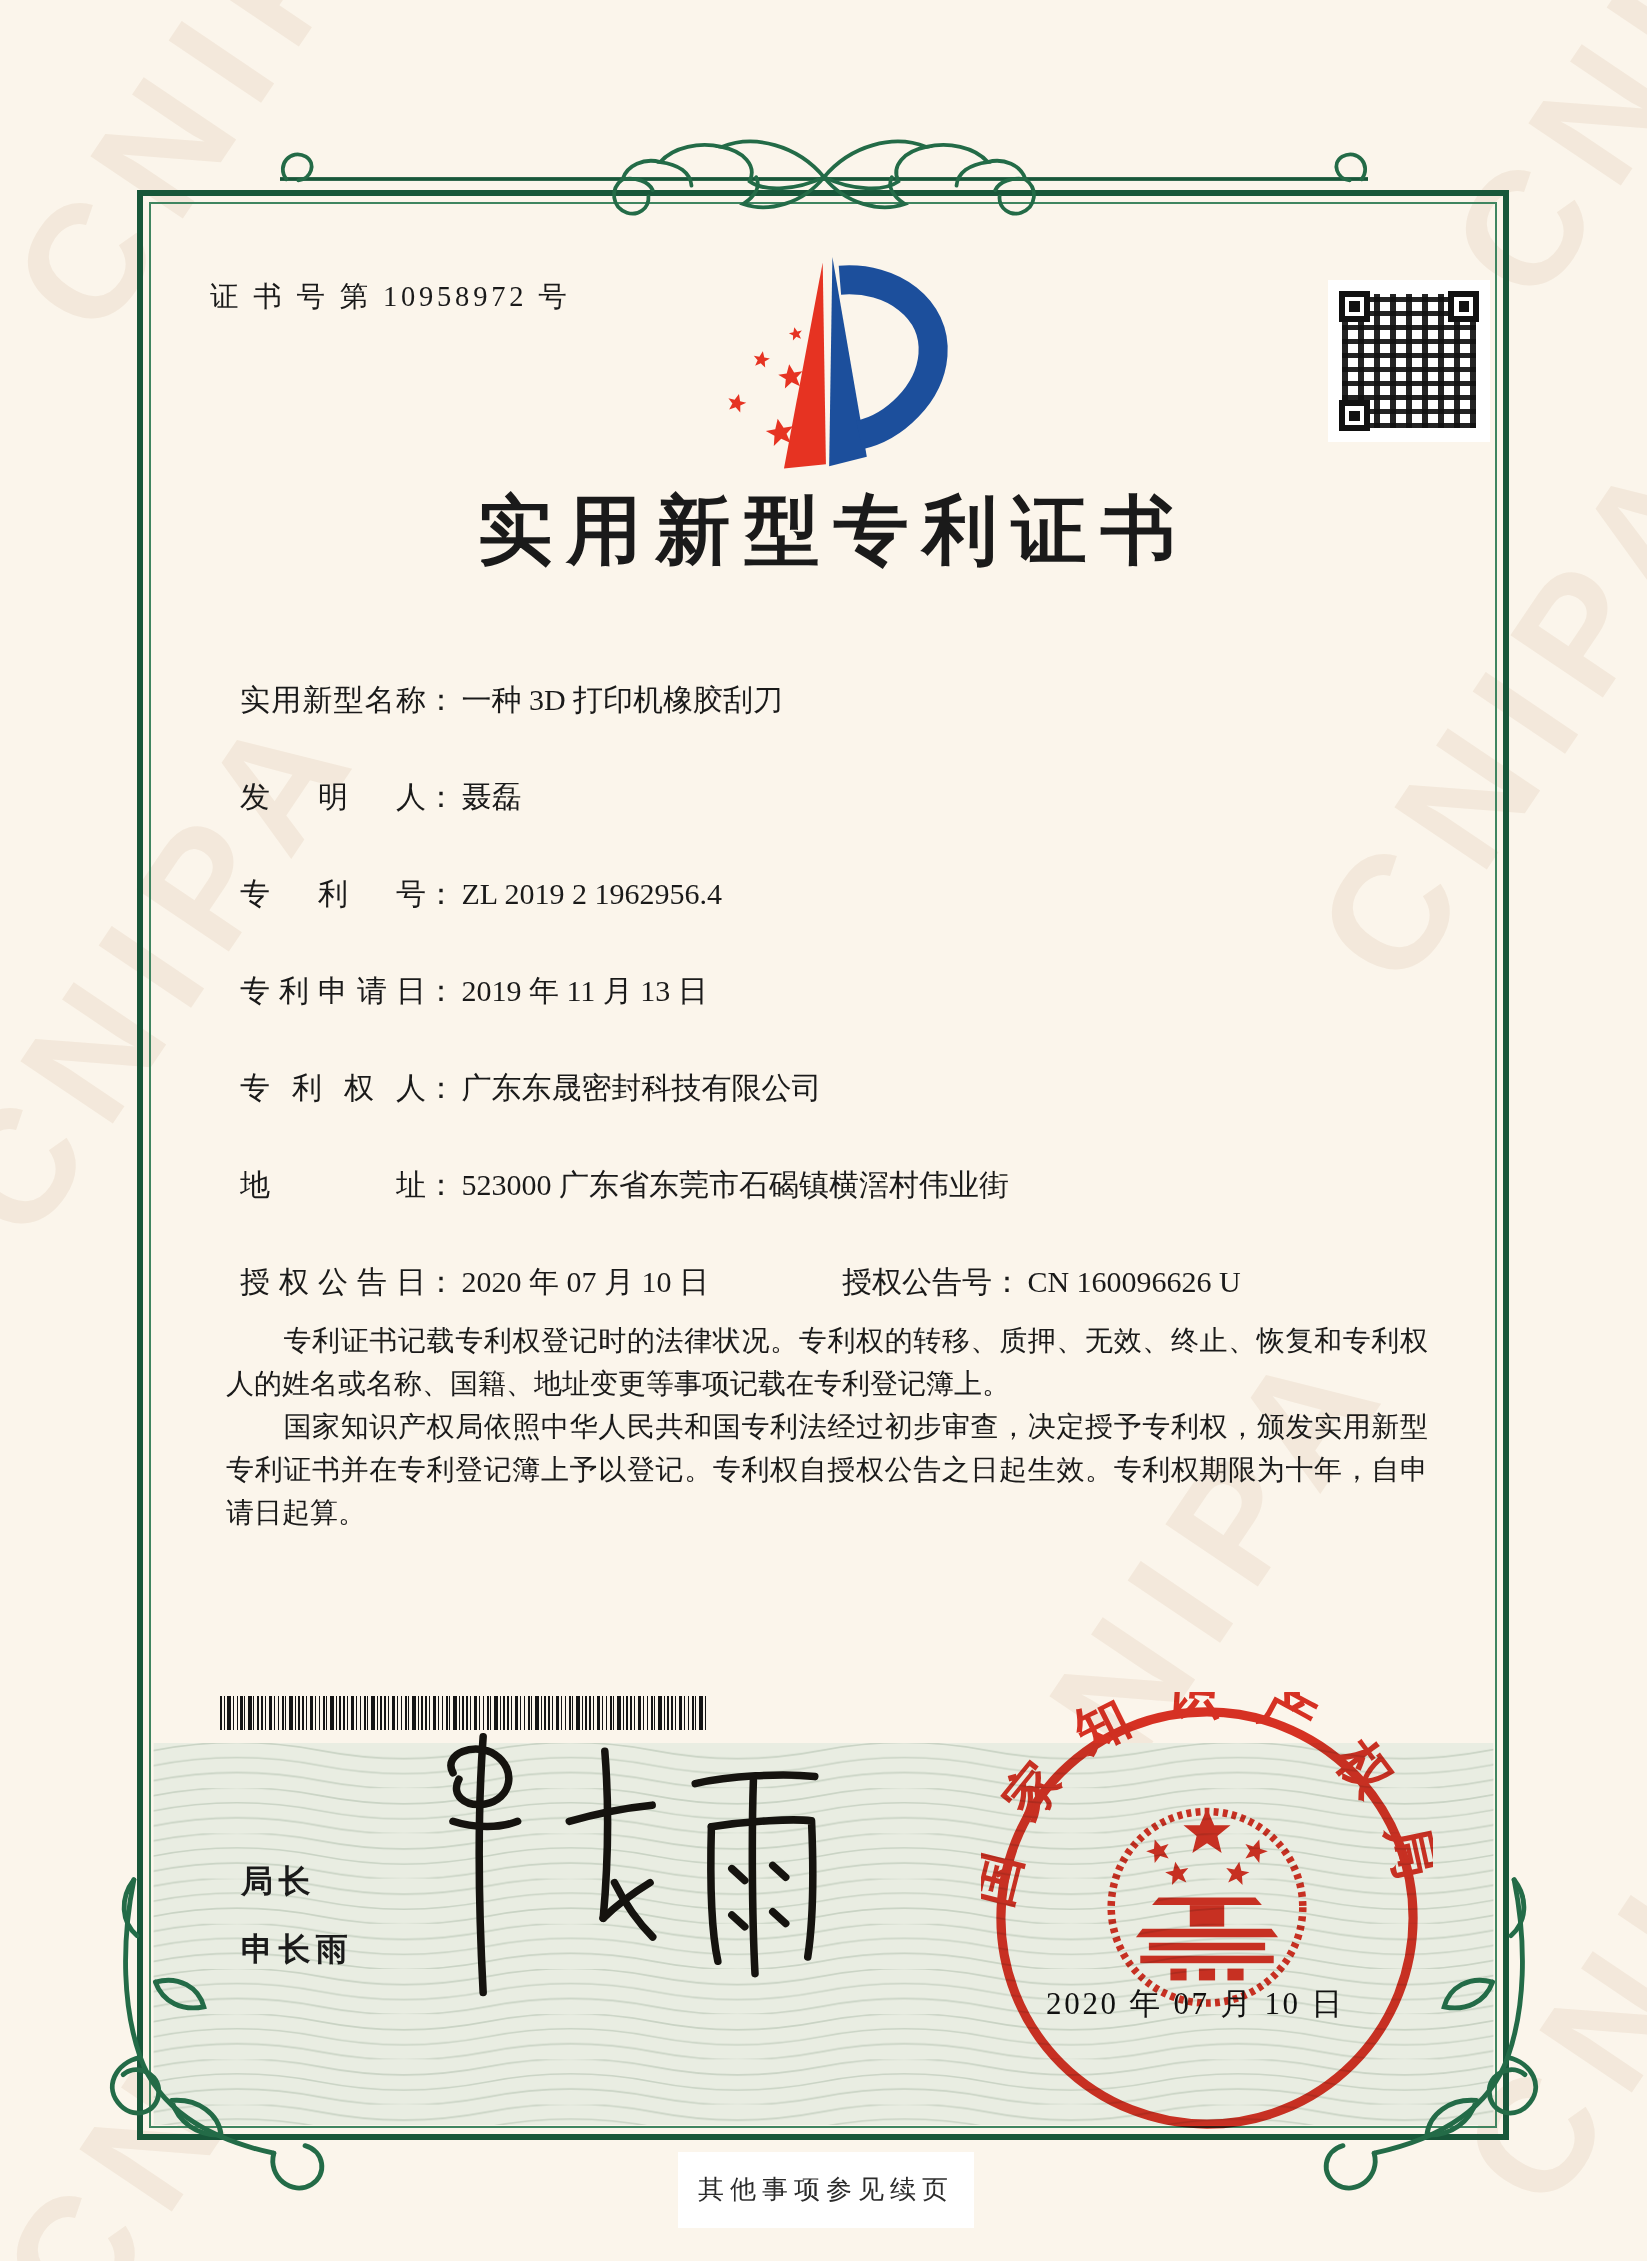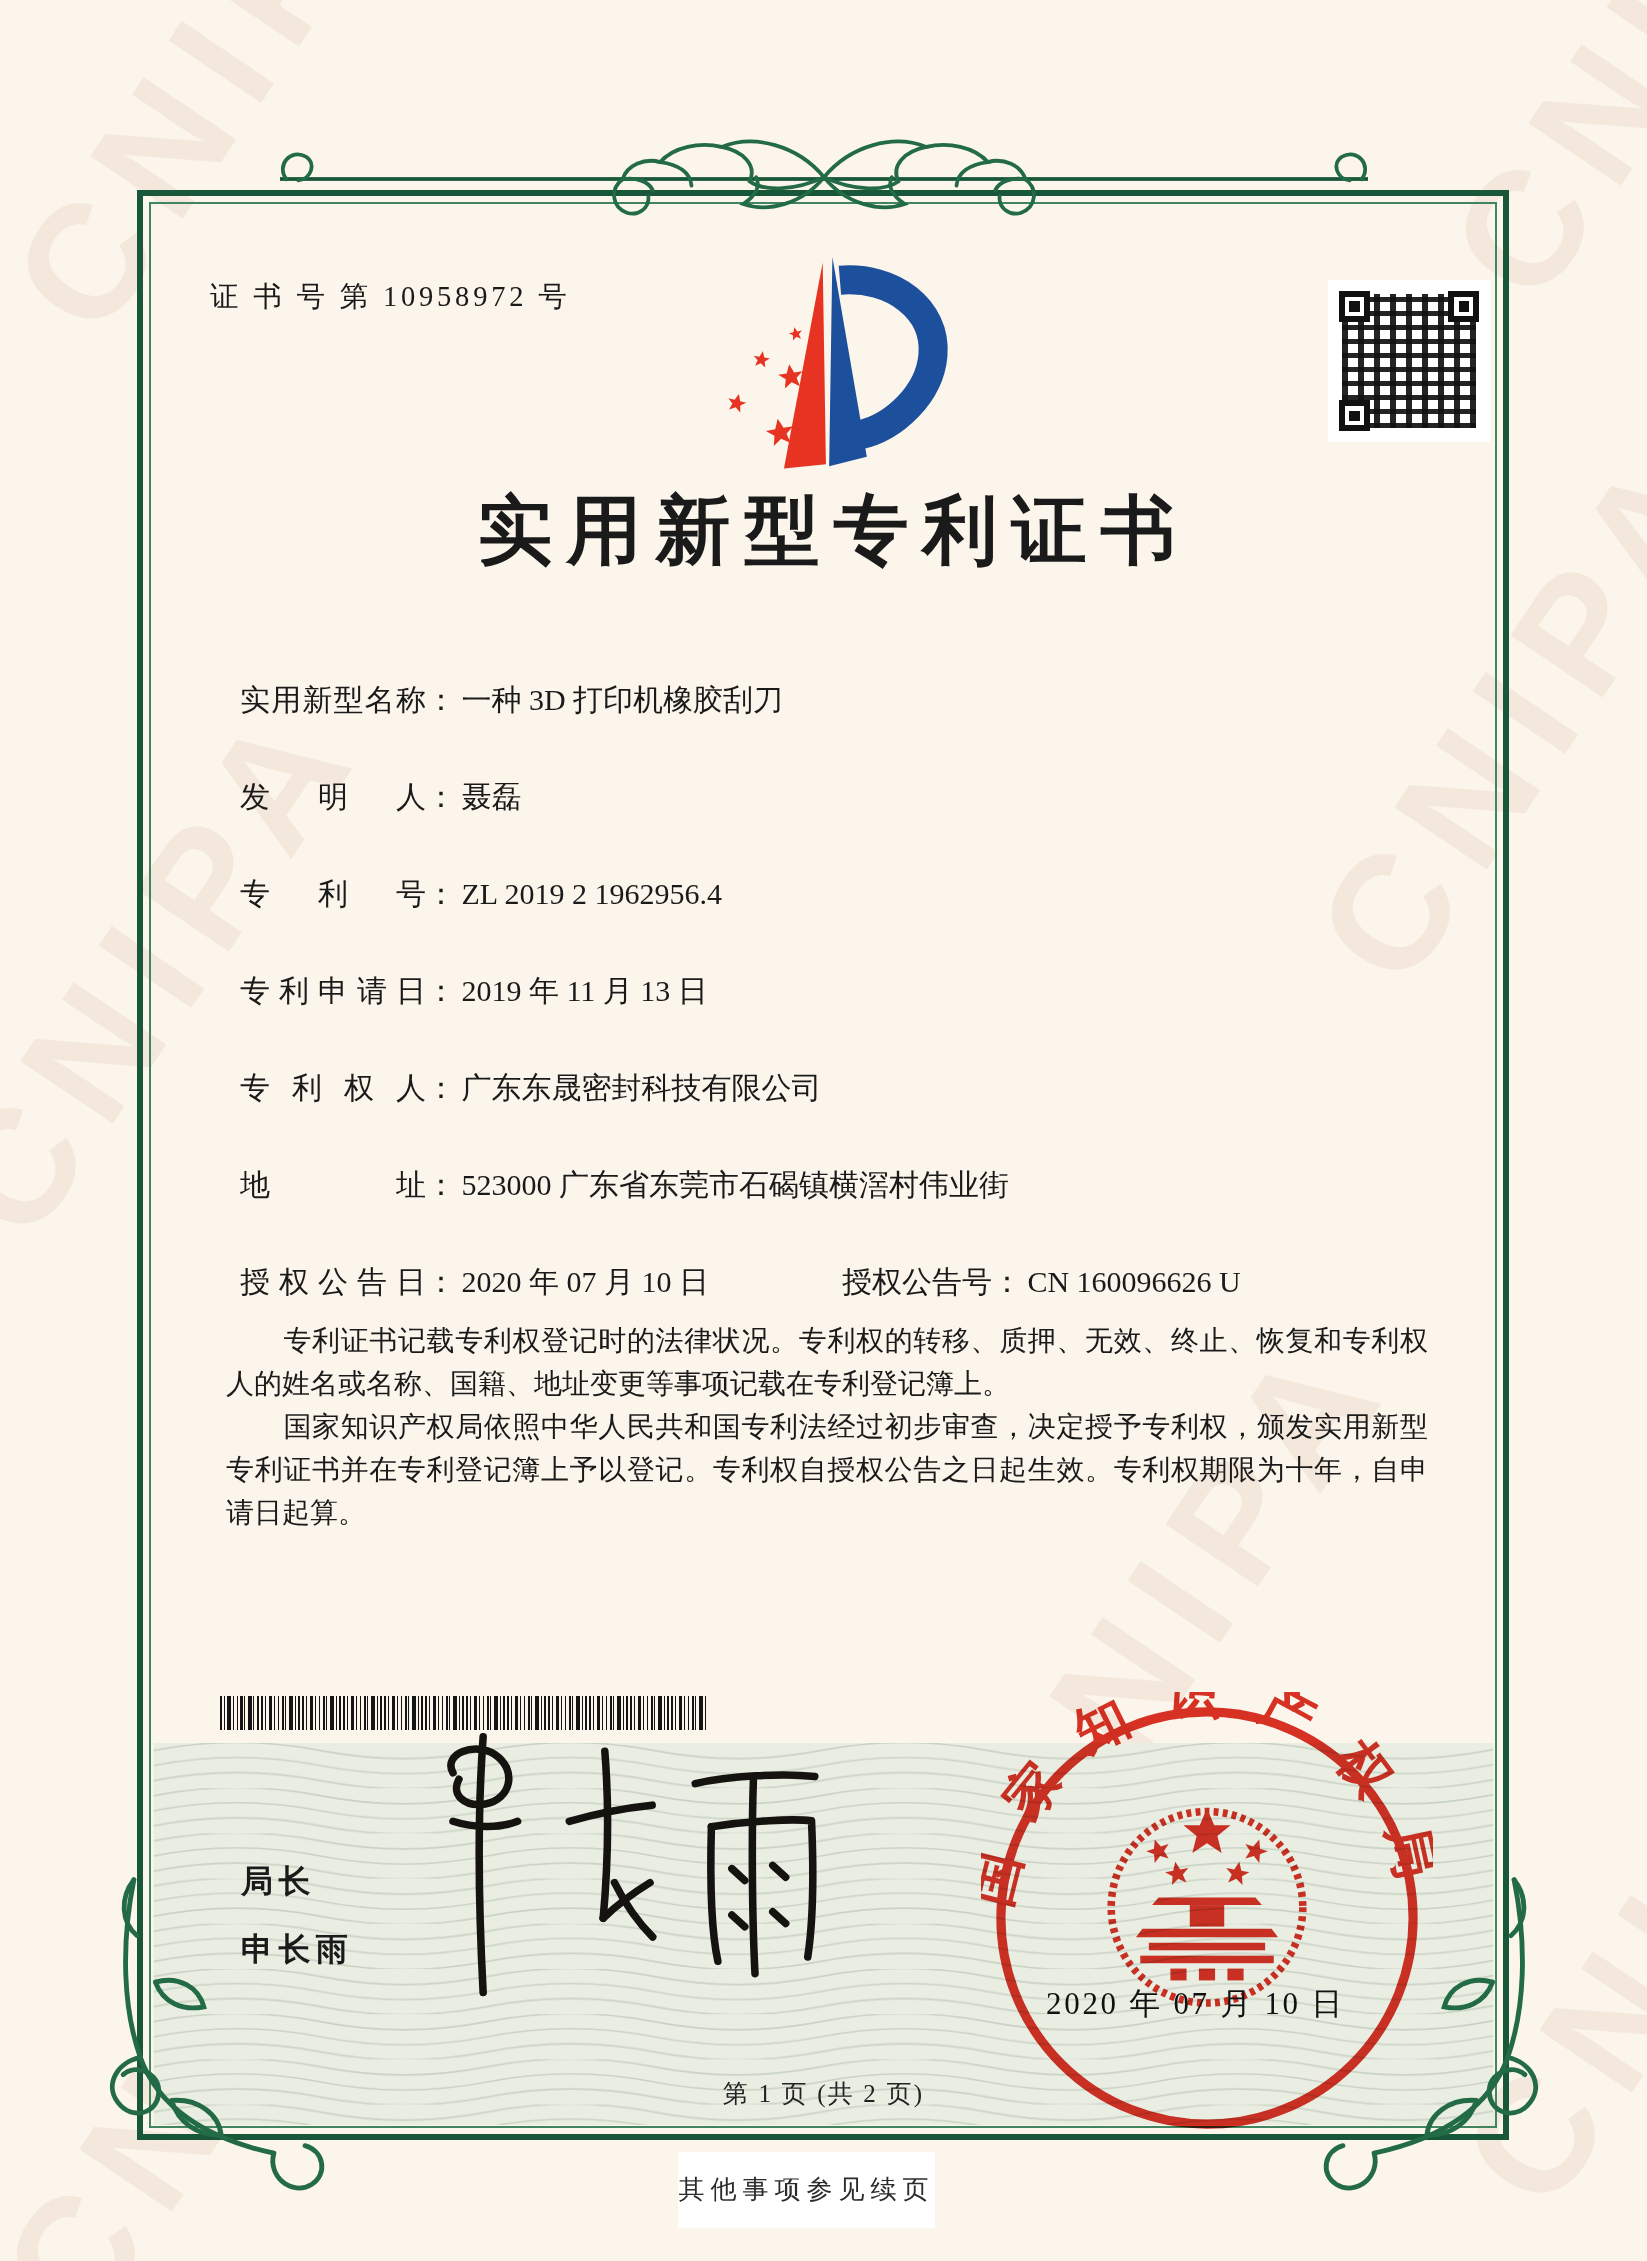--- a/index.html
+++ b/index.html
@@ -83,21 +83,21 @@
   .seal{ position:absolute; left:981px; top:1692px; z-index:5; opacity:.95; mix-blend-mode:multiply;}
   .issue-date{
     position:absolute; left:1046px; top:1983px; z-index:6;
     font-size:31px; letter-spacing:2.7px; color:#111;
   }
   .pageinfo{
     position:absolute; left:0; right:0; top:2077px; z-index:4;
     text-align:center; font-size:25px; letter-spacing:2.2px; color:#222;
   }
   .footer-strip{
-    position:absolute; left:678px; top:2152px; width:257px; height:76px;
+    position:absolute; left:678px; top:2152px; width:296px; height:76px;
     background:#ffffff; z-index:4; text-align:center; line-height:76px;
     font-size:26px; letter-spacing:6px; color:#2b2b2b;
   }
   .ornament-top{ position:absolute; left:280px; top:123px; z-index:3; }
   .corner{ position:absolute; z-index:3; }
   .corner.bl{ left:69px; top:1869px; }
   .corner.br{ left:1277px; top:1869px; transform:scaleX(-1); }
 </style>
 </head>
 <body>
@@ -273,18 +273,17 @@
       <rect x="312" y="466" width="216" height="14"></rect>
       <rect x="296" y="490" width="248" height="14"></rect>
       <rect x="352" y="514" width="30" height="22"></rect>
       <rect x="405" y="514" width="30" height="22"></rect>
       <rect x="458" y="514" width="30" height="22"></rect>
     </g>
   </svg>
 
   <div class="issue-date">2020 年 07 月 10 日</div>
 
-  <div class="pageinfo">第 1 页 (共 2 页)</div>
 
   <div class="footer-strip">其他事项参见续页</div>
 
 </div>
 
 
 </body></html>

